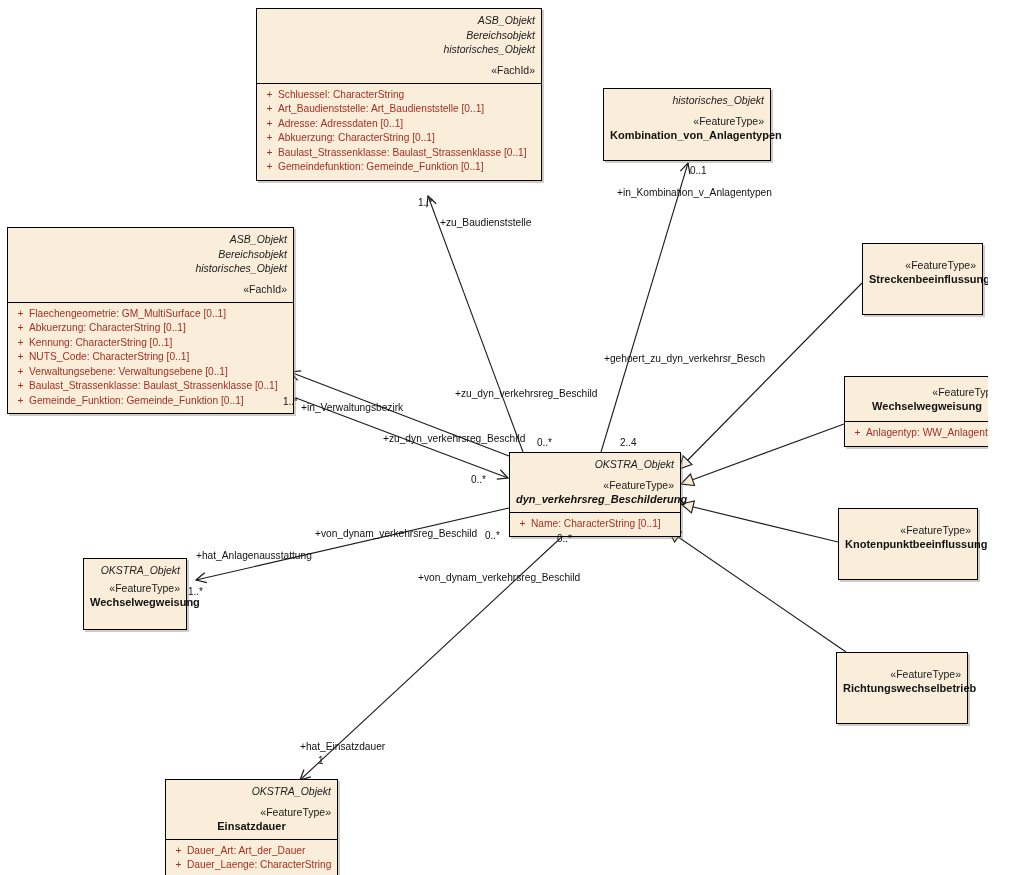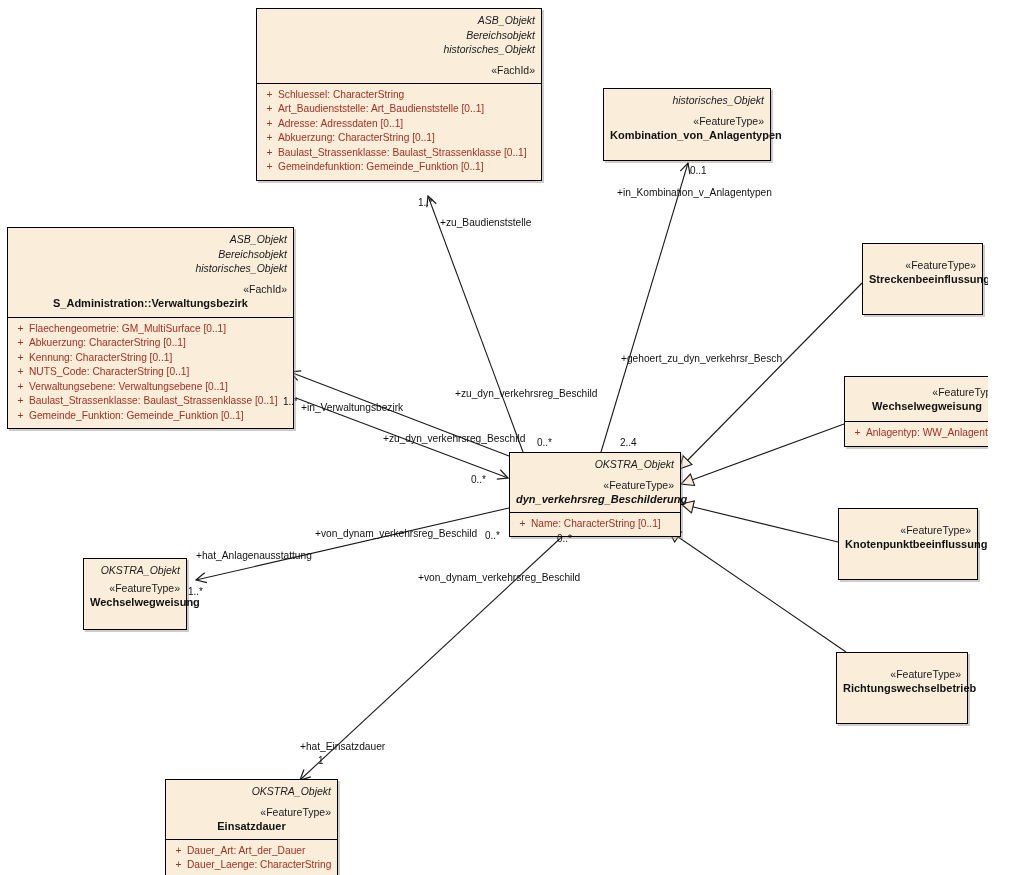--- a/index.html
+++ b/index.html
@@ -162,21 +162,20 @@
   </div>
 
   <div class="cls" style="left:7px; top:227px; width:287px;">
     <div class="cls-head">
       <div class="stereo-list">
         <div>ASB_Objekt</div>
         <div>Bereichsobjekt</div>
         <div>historisches_Objekt</div>
       </div>
       <div class="guillemet">«FachId»</div>
-      <div class="cls-name">S_Administration::Verwaltungsbezirk</div>
     </div>
     <div class="cls-attrs">
       <div class="attr">
           <span class="vis">+</span>
           <span>Flaechengeometrie: GM_MultiSurface [0..1]</span>
         </div>
       <div class="attr">
           <span class="vis">+</span>
           <span>Abkuerzung: CharacterString [0..1]</span>
         </div>
@@ -288,21 +287,21 @@
         </div>
       <div class="attr">
           <span class="vis">+</span>
           <span>Dauer_Laenge: CharacterString</span>
         </div>
     </div>
   </div>
 
   <div class="lbl" style="left:440px; top:217px;">+zu_Baudienststelle</div>
   <div class="lbl" style="left:617px; top:187px;">+in_Kombination_v_Anlagentypen</div>
-  <div class="lbl" style="left:621px; top:353px;">+gehoert_zu_dyn_verkehrsr_Besch</div>
+  <div class="lbl" style="left:604px; top:353px;">+gehoert_zu_dyn_verkehrsr_Besch</div>
   <div class="lbl" style="left:455px; top:388px;">+zu_dyn_verkehrsreg_Beschild</div>
   <div class="lbl" style="left:301px; top:402px;">+in_Verwaltungsbezirk</div>
   <div class="lbl" style="left:383px; top:433px;">+zu_dyn_verkehrsreg_Beschild</div>
   <div class="lbl" style="left:315px; top:528px;">+von_dynam_verkehrsreg_Beschild</div>
   <div class="lbl" style="left:196px; top:550px;">+hat_Anlagenausstattung</div>
   <div class="lbl" style="left:418px; top:572px;">+von_dynam_verkehrsreg_Beschild</div>
   <div class="lbl" style="left:300px; top:741px;">+hat_Einsatzdauer</div>
 
   <div class="mult" style="left:418px; top:197px;">1..*</div>
   <div class="mult" style="left:690px; top:165px;">0..1</div>

